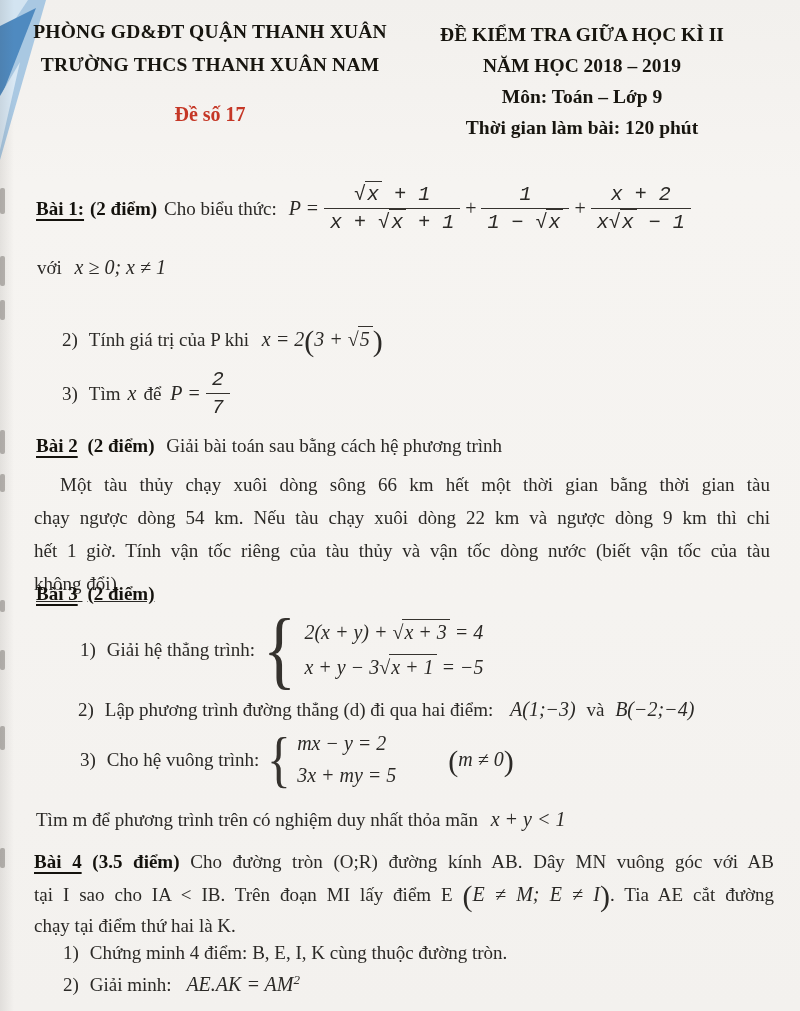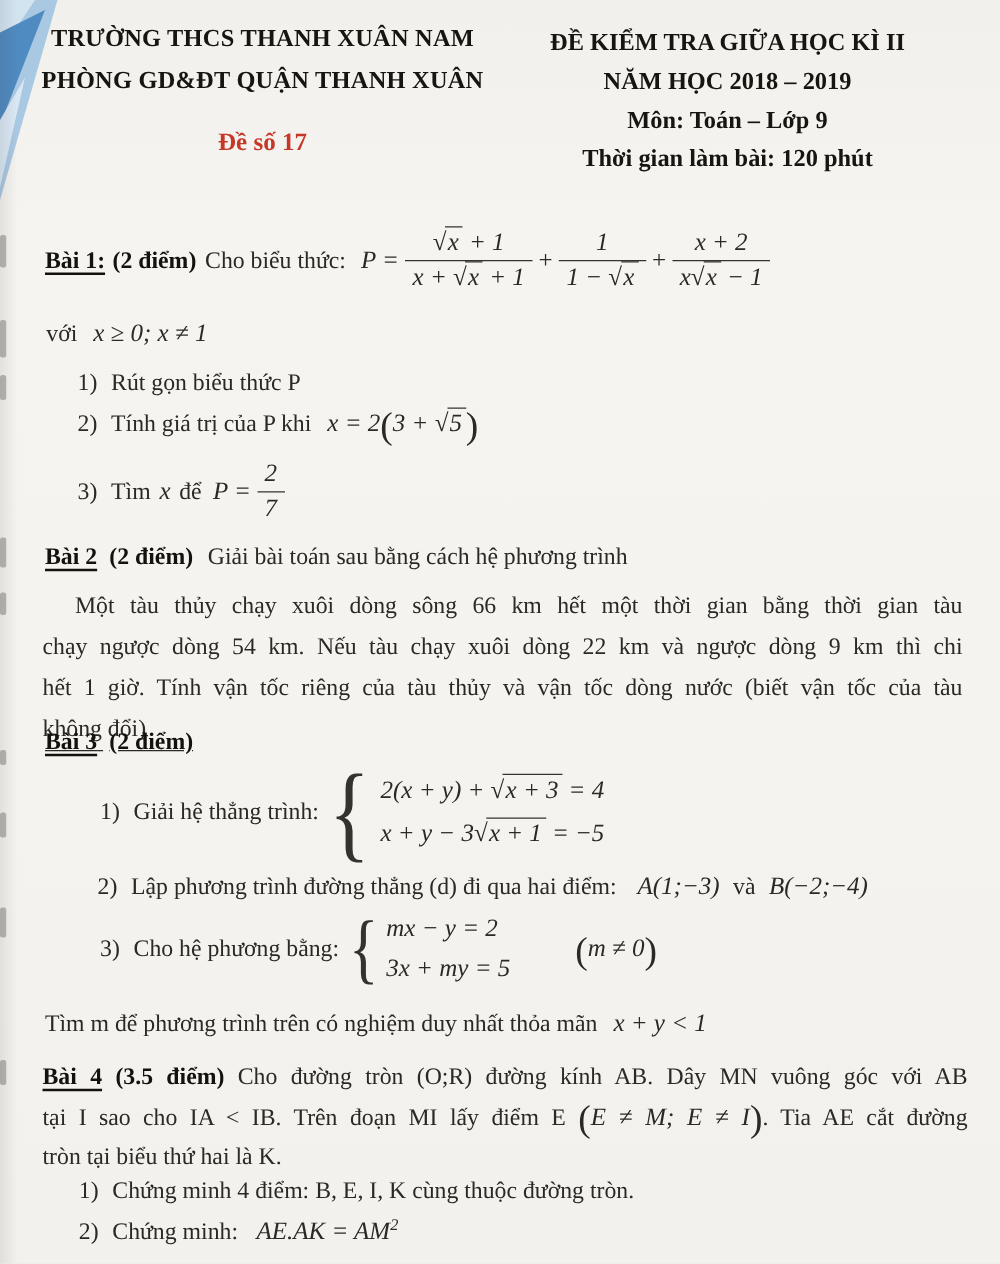--- a/index.html
+++ b/index.html
@@ -30,21 +30,21 @@
   .bl{font-weight:700;color:#14120d;text-decoration:underline;
     text-decoration-thickness:1.5px;text-underline-offset:4px;}
   .bd{font-weight:700;color:#14120d;}
   .row{white-space:nowrap;}
   .m{font-style:italic;}
   .mathrow{font-size:20px;}
   .qno{display:inline-block;margin-right:11px;}
 
   
   .frac{display:inline-block;vertical-align:middle;text-align:center;
-    line-height:1.25;margin:0 5px;font-style:italic;}
+    line-height:1.25;margin:0 5px;font-style:italic;font-family:Liberation Mono, monospace;}
   .frac .num,.frac .den{display:block;padding:1px 6px;}
   .frac .den{border-top:1.5px solid #35322e;}
 
   
   .sqrt{white-space:nowrap;font-style:italic;}
   .sqrt .sg{font-style:normal;letter-spacing:-1px;}
   .sqrt .rad{border-top:1.5px solid #35322e;padding:1px 3px 0 2px;}
 
   
   .sys{display:inline-flex;align-items:center;vertical-align:middle;}
@@ -84,22 +84,22 @@
   <div class="smudge" style="top:256px;height:30px;"></div>
   <div class="smudge" style="top:300px;height:20px;"></div>
   <div class="smudge" style="top:430px;height:24px;"></div>
   <div class="smudge" style="top:474px;height:18px;"></div>
   <div class="smudge" style="top:600px;height:12px;"></div>
   <div class="smudge" style="top:650px;height:20px;"></div>
   <div class="smudge" style="top:726px;height:24px;"></div>
   <div class="smudge" style="top:848px;height:20px;"></div>
 
   <div class="abs hdr-left">
+    <div>PHÒNG GD&amp;ĐT QUẬN THANH XUÂN</div>
     <div>TRƯỜNG THCS THANH XUÂN NAM</div>
-    <div>PHÒNG GD&amp;ĐT QUẬN THANH XUÂN</div>
   </div>
   <div class="abs hdr-right">
     <div>ĐỀ KIỂM TRA GIỮA HỌC KÌ II</div>
     <div>NĂM HỌC 2018 – 2019</div>
     <div>Môn: Toán – Lớp 9</div>
     <div>Thời gian làm bài: 120 phút</div>
   </div>
   <div class="abs exam-no">Đề số 17</div>
 
   <div class="abs row" style="left:36px;top:181px;display:flex;align-items:center;">
@@ -123,23 +123,20 @@
         <span class="den"><span>x</span><span class="sqrt"><span class="sg">√</span><span class="rad">x</span></span><span> − 1</span></span>
       </span>
     </span>
   </div>
 
   <div class="abs row" style="left:37px;top:256px;">
     <span>với</span>
     <span class="m mathrow" style="margin-left:8px;margin-top:36px;">x ≥ 0; x ≠ 1</span>
   </div>
 
-  <div class="abs row" style="left:62px;top:296px;">
-    <span class="qno">1)</span><span>Rút gọn biểu thức P</span>
-  </div>
 
   <div class="abs row" style="left:62px;top:328px;">
     <span class="qno">2)</span><span>Tính giá trị của P khi</span>
     <span class="m mathrow" style="margin-left:8px;">x = 2</span><span class="bp">(</span><span class="m mathrow"><span>3 + </span><span class="sqrt"><span class="sg">√</span><span class="rad">5</span></span></span><span class="bp">)</span>
   </div>
 
   <div class="abs row" style="left:62px;top:366px;display:flex;align-items:center;">
     <span class="qno">3)</span>
       <span>Tìm</span>
     <span class="m mathrow" style="margin:0 7px;">x</span>
@@ -182,43 +179,43 @@
 
   <div class="abs row" style="left:78px;top:698px;text-align:center;">
     <span class="qno">2)</span><span>Lập phương trình đường thẳng (d) đi qua hai điểm:</span>
     <span class="m mathrow" style="margin-left:12px;">A(1;−3)</span>
     <span style="margin:0 6px;">và</span>
     <span class="m mathrow">B(−2;−4)</span>
   </div>
 
   <div class="abs row" style="left:80px;top:732px;display:flex;align-items:center;">
     <span class="qno">3)</span>
-      <span>Cho hệ phương bằng:</span>
+      <span>Cho hệ vuông trình:</span>
     <span class="sys small" style="margin-left:8px;">
       <span class="br">{</span>
       <span class="eqs">
         <span>mx − y = 2</span>
         <span>3x + my = 5</span>
       </span>
     </span>
     <span style="margin-left:52px;"><span class="bp">(</span><span class="m mathrow">m ≠ 0</span><span class="bp">)</span></span>
   </div>
 
   <div class="abs row" style="left:36px;top:808px;">
     <span>Tìm m để phương trình trên có nghiệm duy nhất thỏa mãn</span>
     <span class="m mathrow" style="margin-left:8px;">x + y &lt; 1</span>
   </div>
 
   <div class="abs para" style="left:34px;top:846px;width:740px;">
     <span class="line" style="line-height:32px;height:32px;"><span class="bl">Bài 4</span><span class="bd">&nbsp;</span><span class="bd">(3.5 điểm)</span><span>&nbsp;</span><span>Cho đường tròn (O;R) đường kính AB. Dây MN vuông góc với AB</span></span>
     <span class="line" style="line-height:32px;height:32px;"><span>tại I sao cho IA &lt; IB. Trên đoạn MI lấy điểm E</span><span>&nbsp;</span><span class="bp">(</span><span class="m mathrow">E ≠ M; E ≠ I</span><span class="bp">)</span><span>. Tia AE cắt đường</span></span>
-    <span class="line last" style="line-height:32px;height:32px;">tròn tại biểu thứ hai là K.</span>
+    <span class="line last" style="line-height:32px;height:32px;">chạy tại điểm thứ hai là K.</span>
   </div>
 
   <div class="abs row" style="left:63px;top:942px;">
     <span class="qno">1)</span><span>Chứng minh 4 điểm: B, E, I, K cùng thuộc đường tròn.</span>
   </div>
   <div class="abs row" style="left:63px;top:972px;">
-    <span class="qno">2)</span><span>Chứng minh:</span>
+    <span class="qno">2)</span><span>Giải minh:</span>
     <span class="m mathrow" style="margin-left:10px;">AE.AK = AM</span><sup class="m">2</sup>
   </div>
 
 </div>
 
 </body></html>

